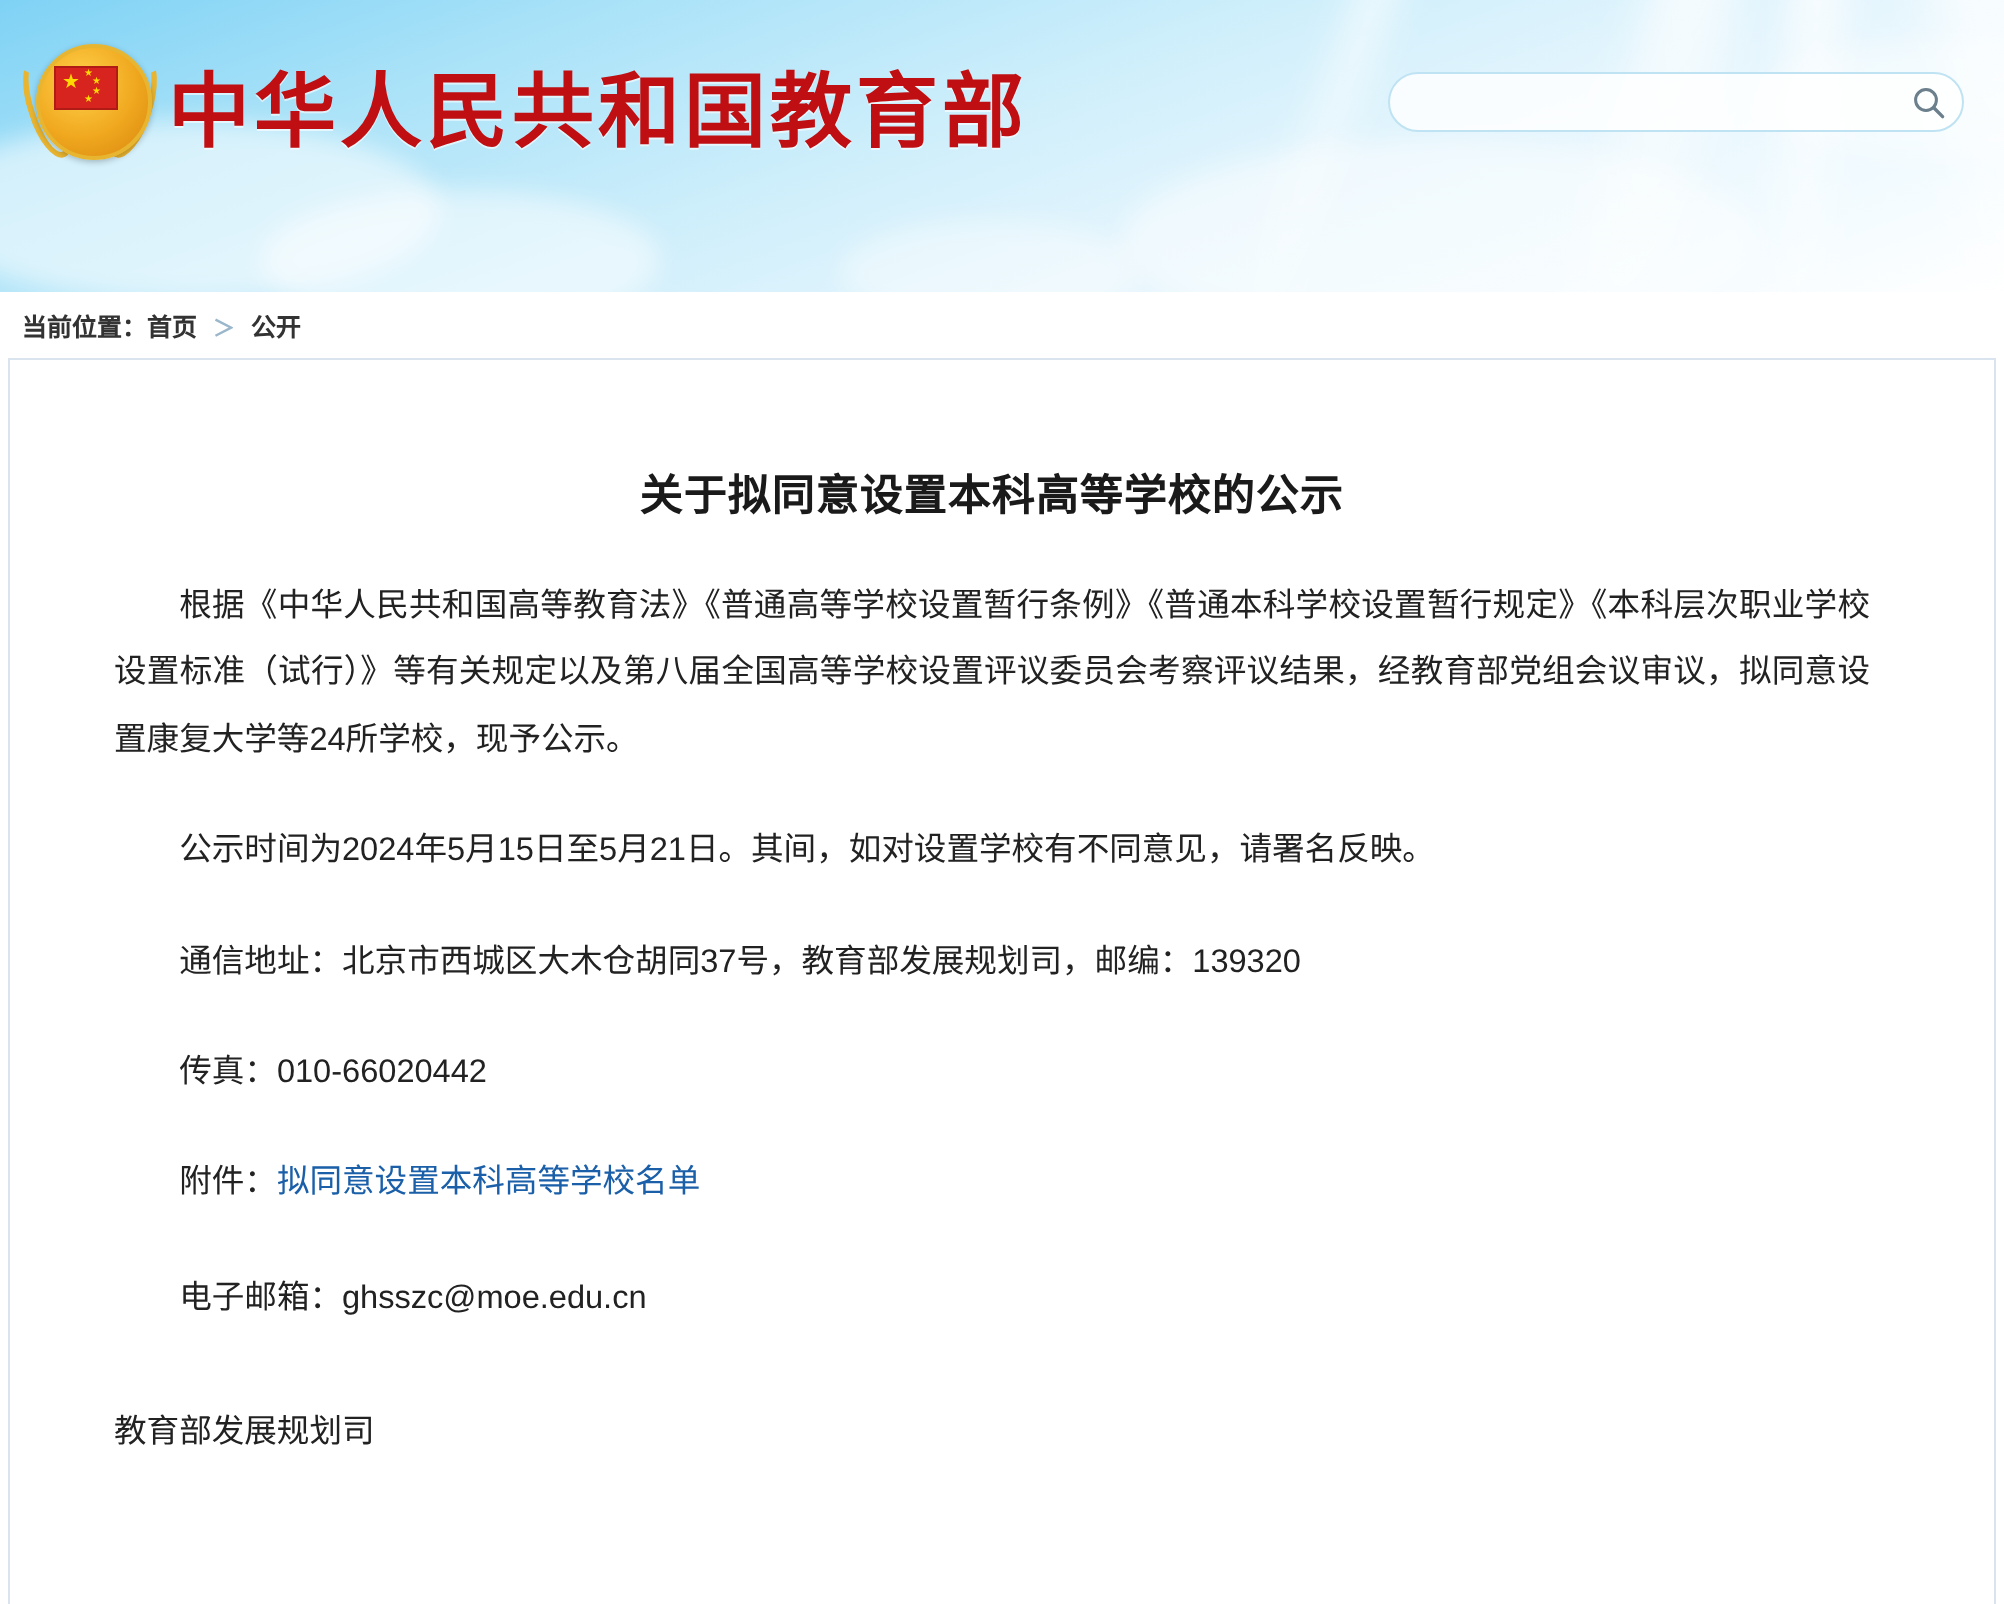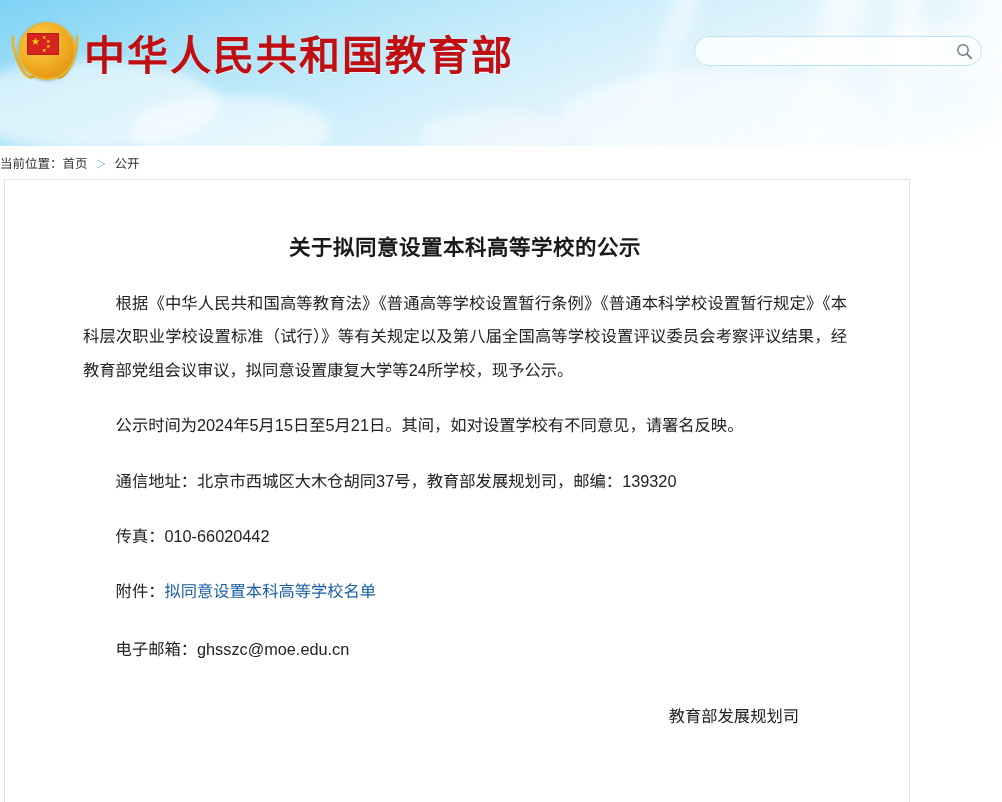--- a/index.html
+++ b/index.html
@@ -153,45 +153,46 @@
     align-items: center;
     justify-content: center;
     cursor: pointer;
   }
 
   
   .breadcrumb {
     height: 33px;
     display: flex;
     align-items: center;
-    padding-left: 0;
+    padding-left: 11px;
     font-size: 12.5px;
     color: #333;
     background: #ffffff;
+    font-weight: bold;
   }
   .breadcrumb .sep {
     color: #9ab7cc;
     margin: 0 8px;
     font-size: 11px;
   }
   .breadcrumb a {
     color: #333;
     text-decoration: none;
   }
 
   
   .article {
     margin: 0 4px;
-    width: 906px;
+    width: 994px;
     box-sizing: border-box;
     border: 1px solid #d9e4ee;
     border-bottom: none;
     background: #fff;
     min-height: 623px;
-    padding: 28px 62px 0 78px;
+    padding: 28px 62px 0 52px;
   }
   .article-title {
     text-align: center;
     font-family: "Liberation Sans", "DejaVu Sans", sans-serif;
     font-size: 21.5px;
     font-weight: bold;
     color: #1a1a1a;
     letter-spacing: 0.5px;
     margin: 22px 0 10px 0;
   }
@@ -208,21 +209,21 @@
   }
   .para.indent { text-indent: 2em; }
   .para.tight { margin-bottom: 24px; }
   .link {
     color: #1a5fa8;
     text-decoration: none;
     cursor: pointer;
   }
   .signature {
     margin-top: 34px;
-    text-align: right;
+    text-align: left;
     padding-right: 48px;
     font-size: 16.3px;
     color: #222;
   }
 </style>
 </head>
 <body>
 
 <div class="banner">
   <div class="cloud c1"></div>

